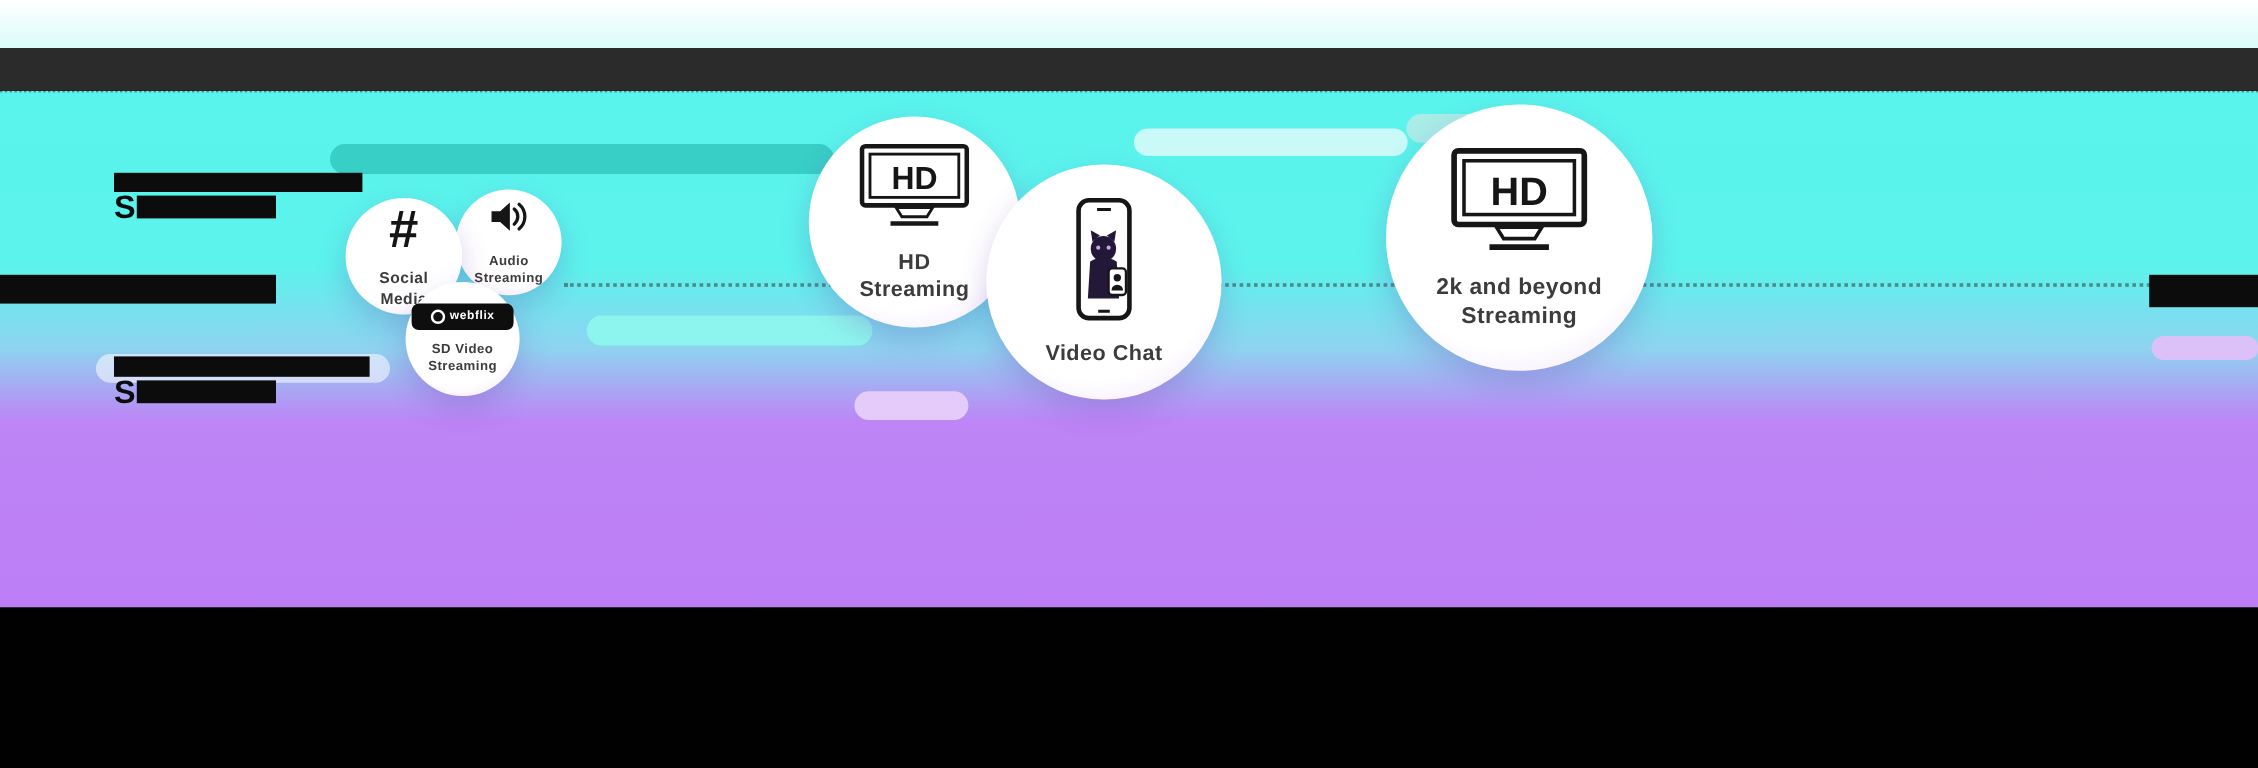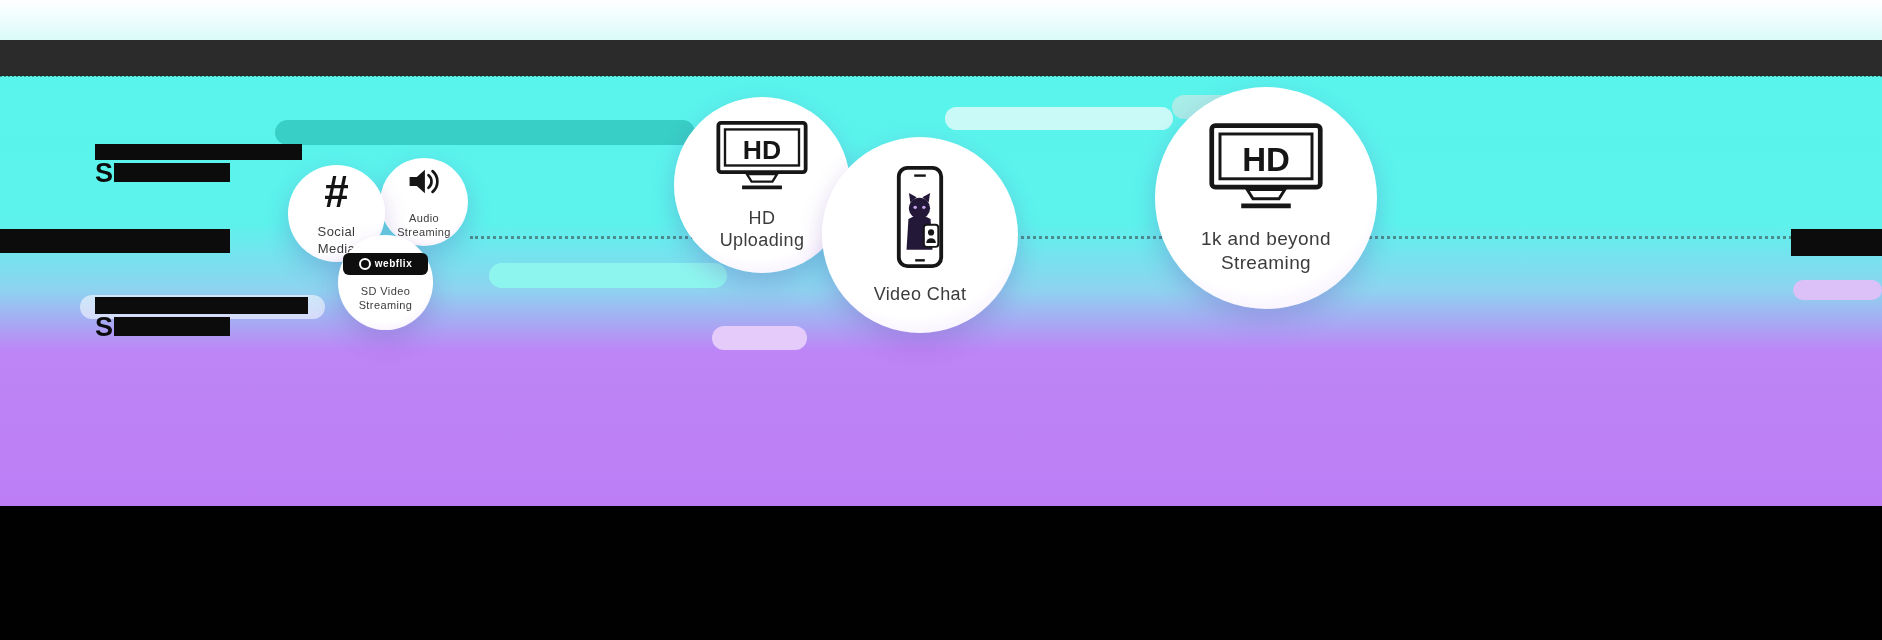--- a/index.html
+++ b/index.html
@@ -21,21 +21,21 @@
   .pill{position:absolute;border-radius:999px;z-index:1;}
 
   
   .bubble{
     position:absolute;border-radius:50%;
     background:radial-gradient(circle at 46% 36%, #ffffff 66%, #f8f1fe 80%, #e5d2fa 100%);
     box-shadow:0 10px 24px rgba(110,50,170,0.24);
     display:flex;flex-direction:column;align-items:center;justify-content:center;
     gap:10px;text-align:center;z-index:2;
   }
-  .bubble .label{color:#3c3c3c;font-weight:normal;letter-spacing:.4px;line-height:1.25;}
+  .bubble .label{color:#3c3c3c;font-weight:bold;letter-spacing:.4px;line-height:1.25;}
 
   .hash{font-size:44px;font-weight:800;color:#141414;line-height:1;}
 
   .webflix-badge{background:#0e0e0e;border-radius:6px;padding:5px 16px;display:flex;align-items:center;gap:4px;}
   .webflix-ring{width:8px;height:8px;border:2px solid #ffffff;border-radius:50%;display:inline-block;}
   .webflix-text{color:#ffffff;font-size:10px;font-weight:bold;letter-spacing:.5px;}
 
   
   .redact{position:absolute;background:#0c0c0c;z-index:3;}
   .s-letter{position:absolute;z-index:3;color:#0c0c0c;font-weight:800;font-size:27px;line-height:1;}
@@ -102,21 +102,21 @@
   <div class="bubble" style="left:674px;top:97px;width:176px;height:176px;">
     <span>
       <svg width="96" height="74" viewBox="0 0 100 78">
         <rect x="4" y="4" width="92" height="52" rx="3" fill="#ffffff" stroke="#161616" stroke-width="4"></rect>
         <rect x="11" y="11" width="78" height="38" fill="none" stroke="#161616" stroke-width="2.5"></rect>
         <text x="50" y="42" text-anchor="middle" font-size="28" font-weight="bold" font-family="Liberation Sans, sans-serif" fill="#161616">HD</text>
         <path d="M34 58 L66 58 L61 66 L39 66 Z" fill="none" stroke="#161616" stroke-width="2.5"></path>
         <line x1="29" y1="72" x2="71" y2="72" stroke="#161616" stroke-width="4"></line>
       </svg>
     </span>
-    <span class="label" style="font-size:18px;width:100px;">HD Uploading</span>
+    <span class="label" style="font-size:18px;width:100px;">HD Streaming</span>
   </div>
 
   <div class="bubble" style="left:822px;top:137px;width:196px;height:196px;">
     <span>
       <svg width="62" height="104" viewBox="0 0 64 108">
         <rect x="10" y="3" width="44" height="102" rx="9" fill="#ffffff" stroke="#161616" stroke-width="4"></rect>
         <line x1="26" y1="11" x2="38" y2="11" stroke="#161616" stroke-width="2.5"></line>
         <line x1="27" y1="99" x2="37" y2="99" stroke="#161616" stroke-width="2.5"></line>
         <path d="M22 39 l-1.5 -10 8 4.5 z" fill="#241838"></path>
         <path d="M41 39 l1.5 -10 -8 4.5 z" fill="#241838"></path>
@@ -135,16 +135,16 @@
   <div class="bubble" style="left:1155px;top:87px;width:222px;height:222px;">
     <span>
       <svg width="122" height="92" viewBox="0 0 100 78">
         <rect x="4" y="4" width="92" height="52" rx="3" fill="#ffffff" stroke="#161616" stroke-width="4"></rect>
         <rect x="11" y="11" width="78" height="38" fill="none" stroke="#161616" stroke-width="2.5"></rect>
         <text x="50" y="42" text-anchor="middle" font-size="28" font-weight="bold" font-family="Liberation Sans, sans-serif" fill="#161616">HD</text>
         <path d="M34 58 L66 58 L61 66 L39 66 Z" fill="none" stroke="#161616" stroke-width="2.5"></path>
         <line x1="29" y1="72" x2="71" y2="72" stroke="#161616" stroke-width="4"></line>
       </svg>
     </span>
-    <span class="label" style="font-size:19px;width:150px;">1k and beyond Streaming</span>
+    <span class="label" style="font-size:19px;width:150px;">2k and beyond Streaming</span>
   </div>
 
 </div>
 
 </body></html>

